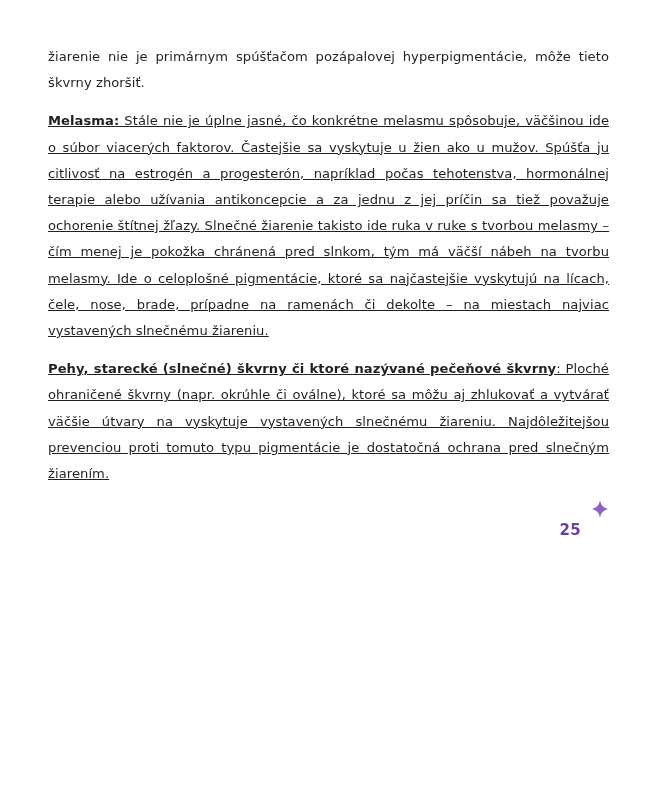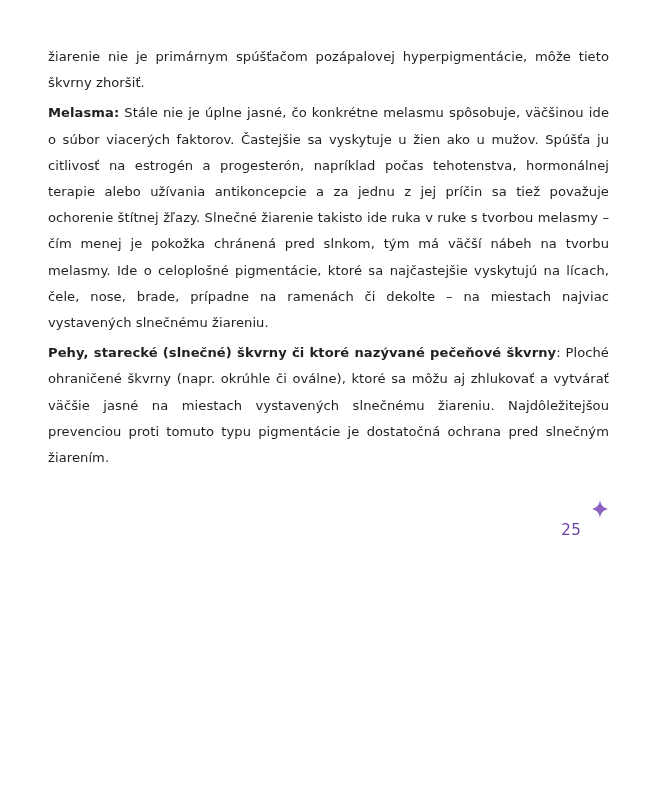--- a/index.html
+++ b/index.html
@@ -26,38 +26,39 @@
     line-height: 26.2px;
     text-align: justify;
     text-justify: inter-word;
     color: #231f20;
     letter-spacing: 0.005em;
   }
   .body-text p {
     margin: 0;
   }
   .para + .para {
-    margin-top: 4px;
+    margin-top: 12px;
+    text-decoration: underline;
   }
   .lead {
     font-weight: bold;
   }
   .footer {
     position: absolute;
     left: 0;
     right: 48px;
     bottom: 32px;
     display: flex;
     align-items: center;
     justify-content: flex-end;
     gap: 10px;
   }
   .page-number {
     font-size: 15px;
-    font-weight: normal;
+    font-weight: bold;
     color: #6b3fa0;
     letter-spacing: 0.02em;
     margin-top: 42px;
   }
   .diamond-mark {
     width: 18px;
     height: 18px;
     display: block;
   }
 </style>
@@ -65,21 +66,21 @@
 <body>
 
 <div class="page">
 
   <div class="body-text">
 
     <p class="para"><span>žiarenie nie je primárnym spúšťačom pozápalovej hyperpigmentácie, môže tieto škvrny zhoršiť.</span></p>
 
     <p class="para"><span class="lead">Melasma:</span><span> Stále nie je úplne jasné, čo konkrétne melasmu spôsobuje, väčšinou ide o súbor viacerých faktorov. Častejšie sa vyskytuje u žien ako u mužov. Spúšťa ju citlivosť na estrogén a progesterón, napríklad počas tehotenstva, hormonálnej terapie alebo užívania antikoncepcie a za jednu z jej príčin sa tiež považuje ochorenie štítnej žľazy. Slnečné žiarenie takisto ide ruka v ruke s tvorbou melasmy – čím menej je pokožka chránená pred slnkom, tým má väčší nábeh na tvorbu melasmy. Ide o celoplošné pigmentácie, ktoré sa najčastejšie vyskytujú na lícach, čele, nose, brade, prípadne na ramenách či dekolte – na miestach najviac vystavených slnečnému žiareniu.</span></p>
 
-    <p class="para"><span class="lead">Pehy, starecké (slnečné) škvrny či ktoré nazývané pečeňové škvrny</span><span>: Ploché ohraničené škvrny (napr. okrúhle či oválne), ktoré sa môžu aj zhlukovať a vytvárať väčšie jasné na miestach vystavených slnečnému žiareniu. Najdôležitejšou prevenciou proti tomuto typu pigmentácie je dostatočná ochrana pred slnečným žiarením.</span></p>
+    <p class="para"><span class="lead">Pehy, starecké (slnečné) škvrny či ktoré nazývané pečeňové škvrny</span><span>: Ploché ohraničené škvrny (napr. okrúhle či oválne), ktoré sa môžu aj zhlukovať a vytvárať väčšie útvary na vyskytuje vystavených slnečnému žiareniu. Najdôležitejšou prevenciou proti tomuto typu pigmentácie je dostatočná ochrana pred slnečným žiarením.</span></p>
 
   </div>
 
   <div class="footer">
     <span class="page-number">25</span>
     <span class="diamond-mark">
       <svg class="diamond-mark" viewBox="0 0 18 18" xmlns="http://www.w3.org/2000/svg" aria-hidden="true">
         <path d="M9 0 C9.6 5.2 12.8 8.4 18 9 C12.8 9.6 9.6 12.8 9 18 C8.4 12.8 5.2 9.6 0 9 C5.2 8.4 8.4 5.2 9 0 Z" fill="#8a62c0"></path>
       </svg>
     </span>

